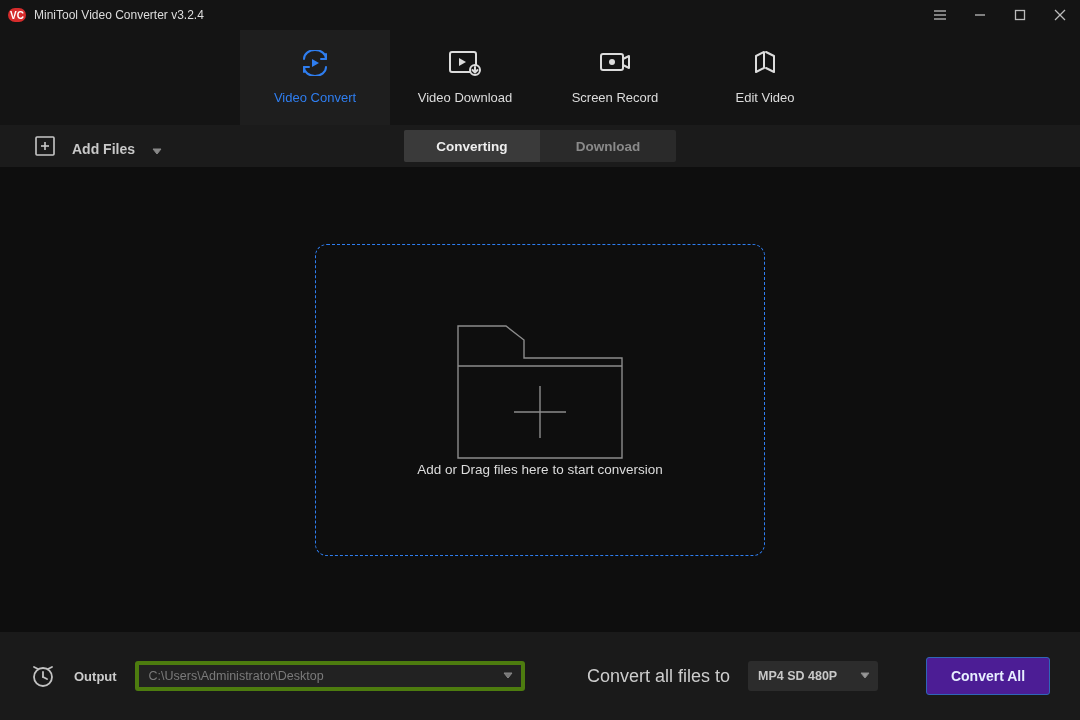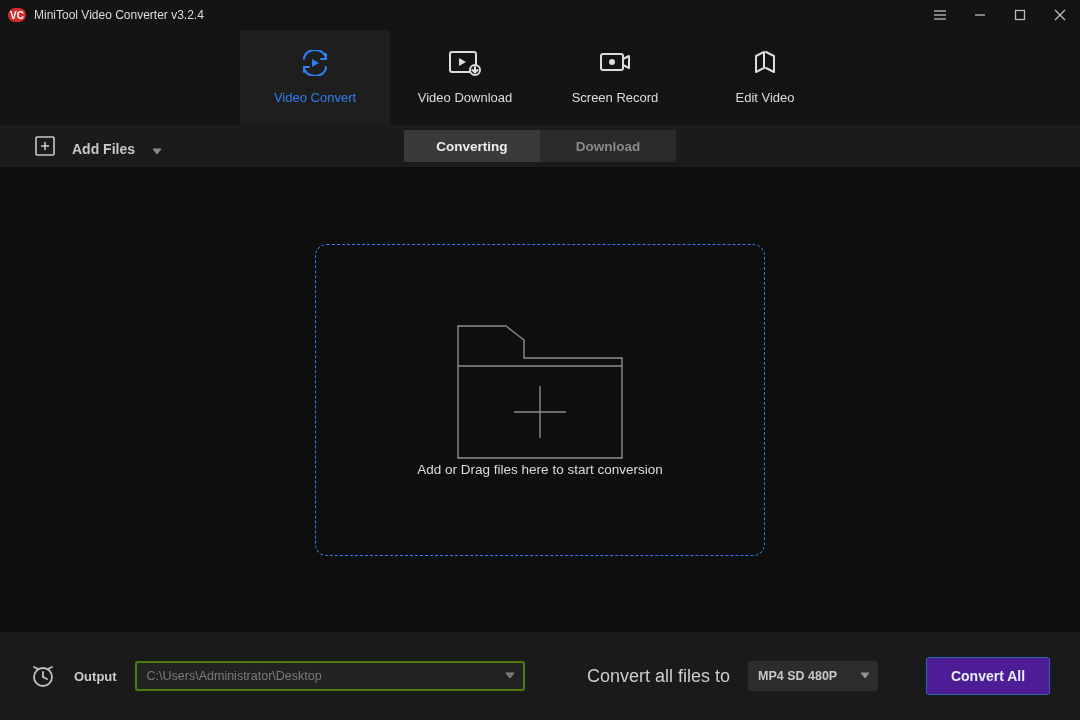--- a/index.html
+++ b/index.html
@@ -35,21 +35,21 @@
   
   .mainarea { flex: 1; background: #0e0e0e; display: flex; align-items: center; justify-content: center; }
   .dropzone { width: 450px; height: 312px; border: 1px dashed #2f7ef0; border-radius: 12px; display: flex; flex-direction: column; align-items: center; justify-content: center; cursor: pointer; }
   .dropzone .foldericon svg { display: block; }
   .dropzone .droplabel { color: #dcdcdc; font-size: 13.5px; }
 
   
   .footer { height: 88px; background: #1a1a1a; display: flex; align-items: center; padding: 0 30px; gap: 18px; color: #ccc; font-size: 13px; }
   .footer .clockicon svg { display: block; }
   .footer .outlabel { font-size: 13px; font-weight: 600; }
-  .footer .outpath { width: 390px; height: 30px; background: #222; border: 2px solid #4d7c0f; border-radius: 3px; display: flex; align-items: center; padding: 0 10px; color: #7a7a7a; font-size: 12.5px; cursor: pointer; position: relative; }
+  .footer .outpath { width: 390px; height: 30px; background: #222; border: 4px solid #4d7c0f; border-radius: 3px; display: flex; align-items: center; padding: 0 10px; color: #7a7a7a; font-size: 12.5px; cursor: pointer; position: relative; }
   .footer .outpath .chev { position: absolute; right: 8px; }
   .footer .spacer { flex: 1; }
   .footer .convlabel { font-size: 18px; }
   .footer .preset { width: 130px; height: 30px; background: #2c2c2c; border-radius: 3px; display: flex; align-items: center; padding: 0 10px; color: #c8c8c8; font-size: 12.5px; font-weight: 600; cursor: pointer; position: relative; }
   .footer .preset .chev { position: absolute; right: 8px; }
   .footer .convertall { width: 124px; height: 38px; background: #4c1d95; border: 1px solid #2f66b8; color: #e7efff; font-size: 14px; font-weight: 600; border-radius: 3px; display: flex; align-items: center; justify-content: center; cursor: pointer; margin-left: 30px; }
 
   .chev svg { stroke: #888; }
 </style>
 </head>

